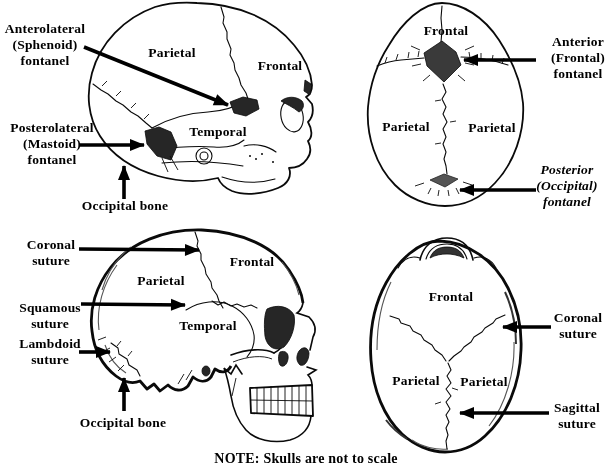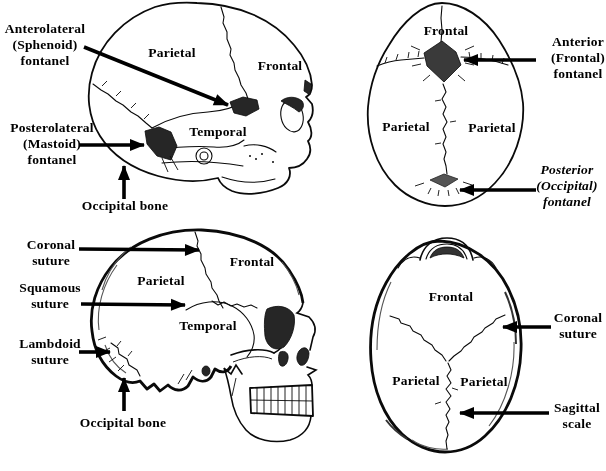--- a/index.html
+++ b/index.html
@@ -157,30 +157,31 @@
 (Frontal)
 fontanel</div>
   <div class="label" style="left:406px; top:119px;">Parietal</div>
   <div class="label" style="left:492px; top:120px;">Parietal</div>
   <div class="label" style="left:567px; top:162px;font-style:italic;">Posterior
 (Occipital)
 fontanel</div>
 
   <div class="label" style="left:51px; top:237px;">Coronal
 suture</div>
-  <div class="label" style="left:50px; top:280px;">Squamous
+  <div class="label" style="left:50px; top:300px;">Squamous
 suture</div>
   <div class="label" style="left:50px; top:336px;text-align:center;">Lambdoid
 suture</div>
   <div class="label" style="left:123px; top:415px;">Occipital bone</div>
   <div class="label" style="left:161px; top:273px;">Parietal</div>
   <div class="label" style="left:252px; top:254px;">Frontal</div>
   <div class="label" style="left:208px; top:318px;">Temporal</div>
 
   <div class="label" style="left:451px; top:289px;">Frontal</div>
   <div class="label" style="left:578px; top:310px;">Coronal
 suture</div>
   <div class="label" style="left:416px; top:373px;">Parietal</div>
   <div class="label" style="left:484px; top:374px;">Parietal</div>
   <div class="label" style="left:577px; top:400px;">Sagittal
-scale</div>
+suture</div>
 
+  <div class="label note" style="left:306px; top:451px;">NOTE: Skulls are not to scale</div>
 </div>
 
 </body></html>

